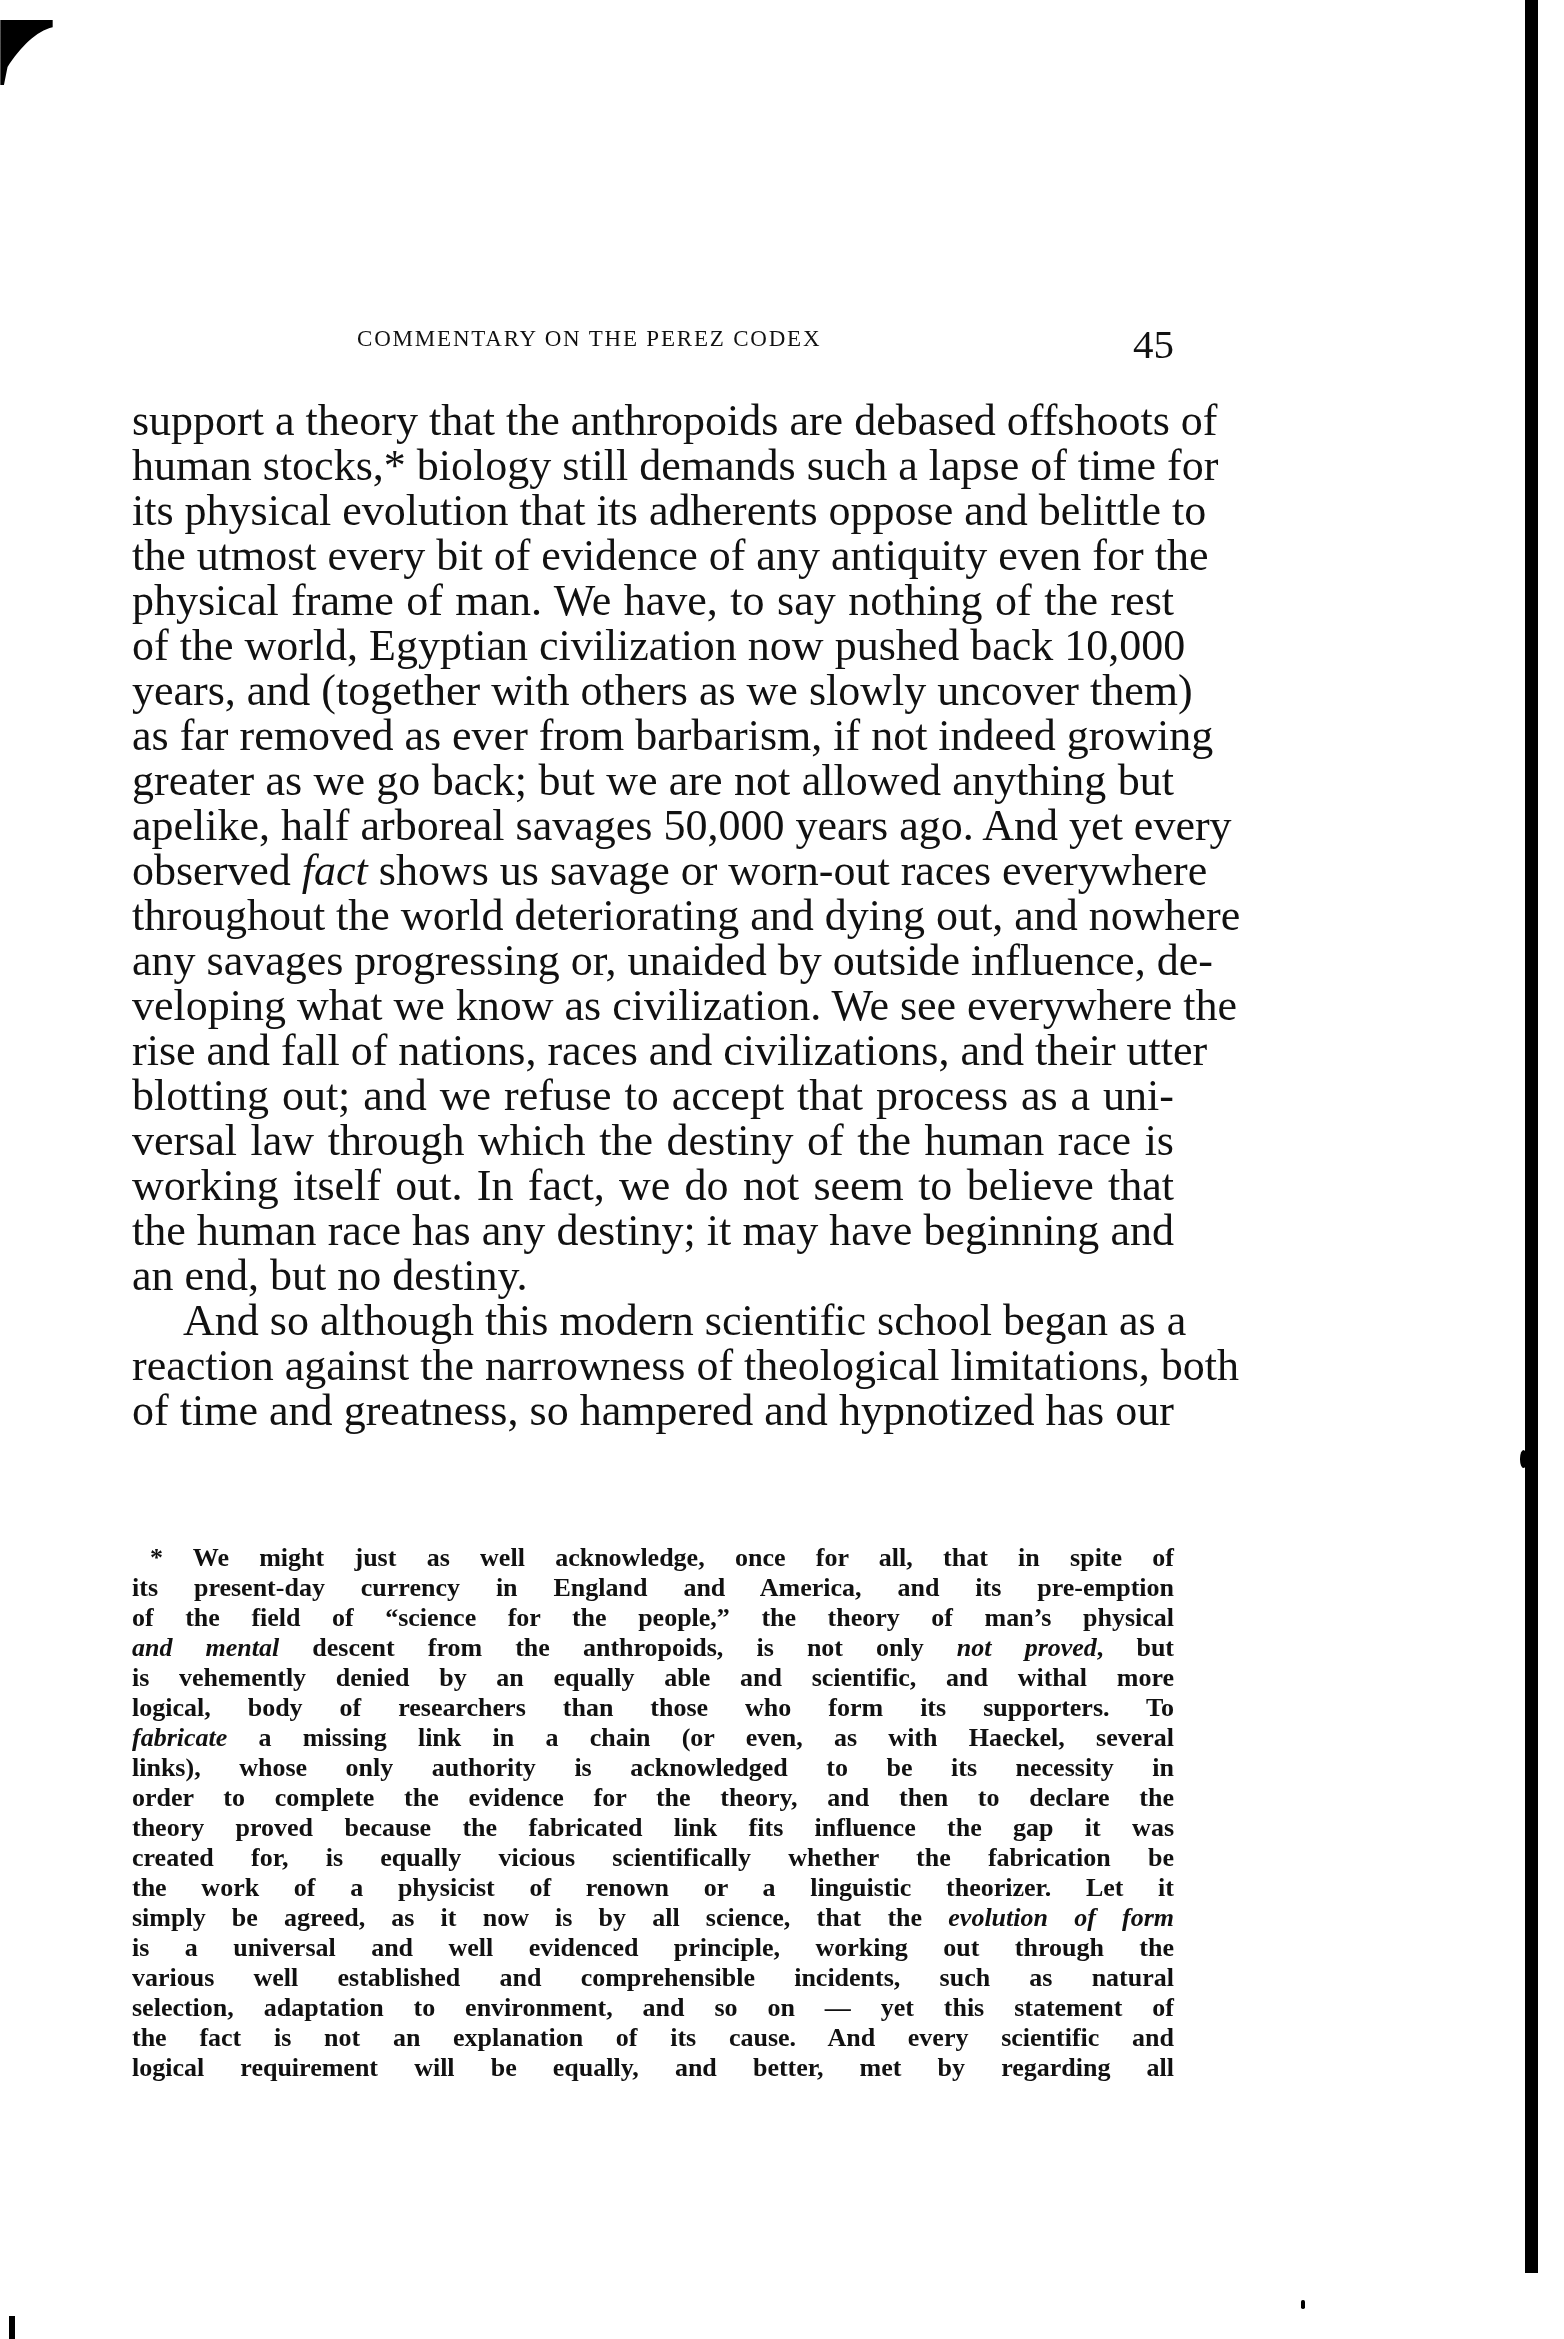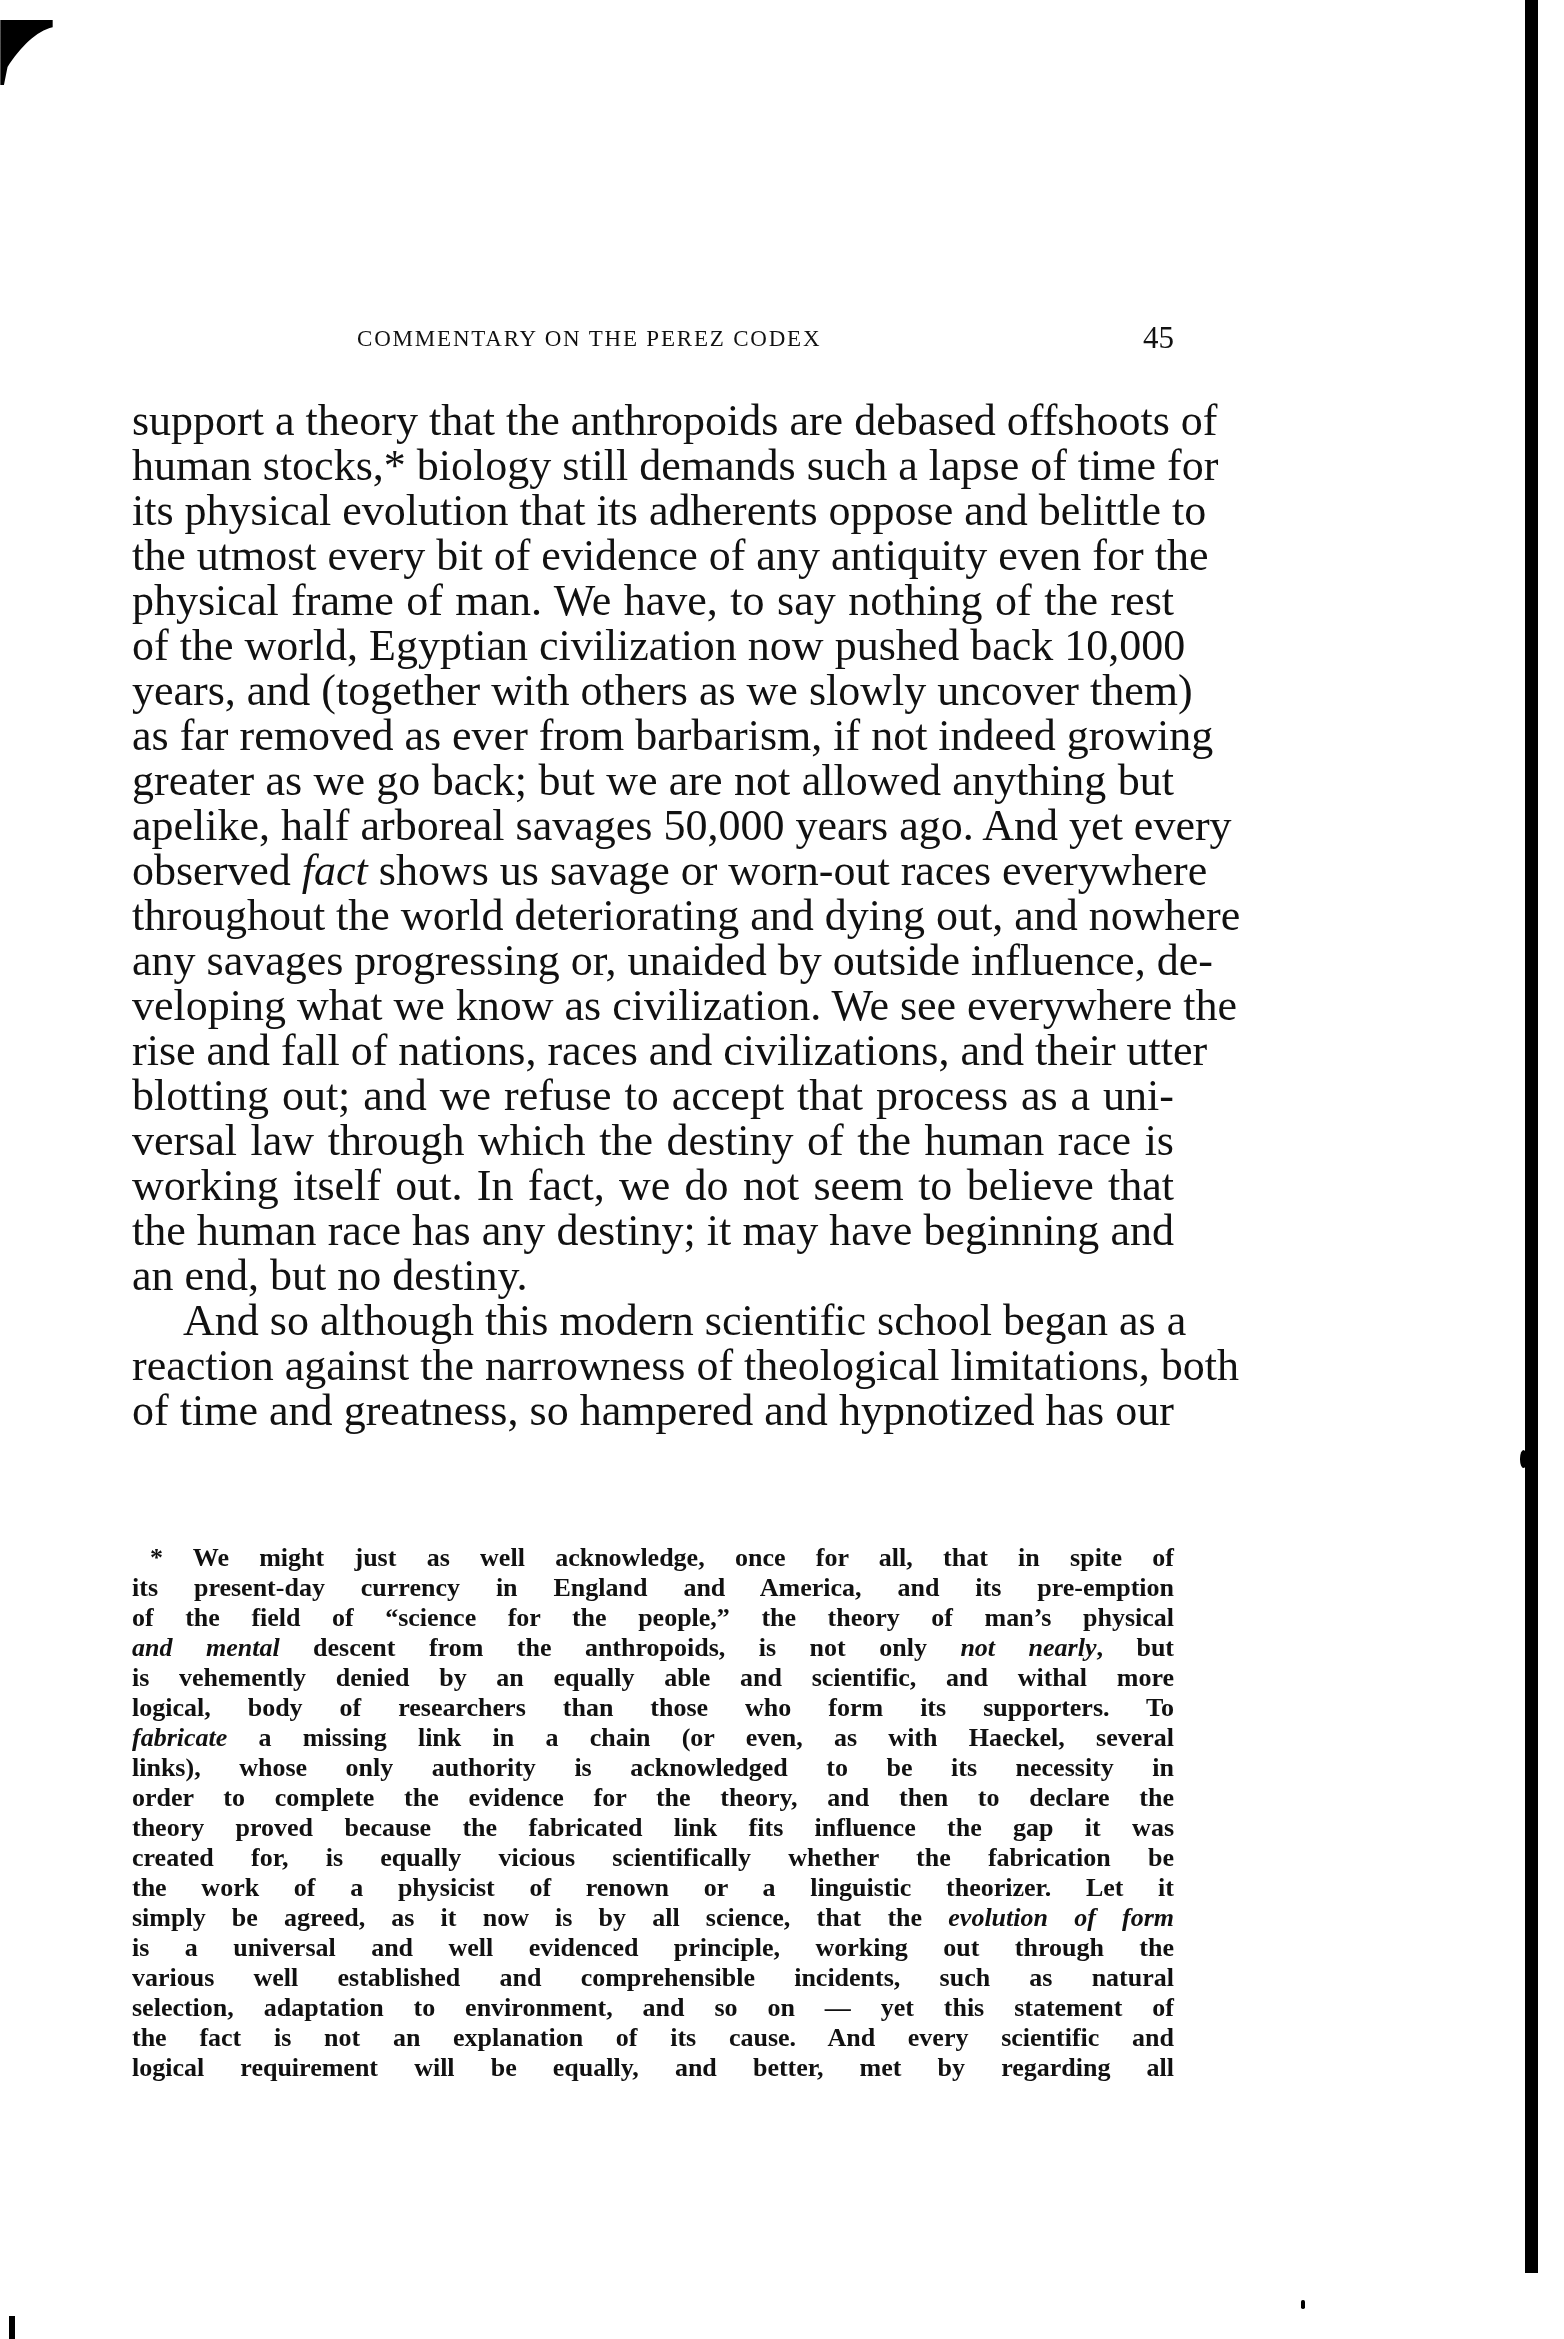--- a/index.html
+++ b/index.html
@@ -71,21 +71,21 @@
     letter-spacing: 1.8px;
     font-variant: small-caps;
     text-transform: uppercase;
     white-space: nowrap;
     text-align: right;
   }
   .page-number {
     position: absolute;
     right: 0;
     top: 0;
-    font-size: 31px;
+    font-size: 41px;
     margin-left: 48px;
   }
 
   
   .body-text {
     position: absolute;
     left: 132px;
     top: 398px;
     width: 1042px;
     font-size: 44px;
@@ -176,21 +176,21 @@
         <span class="line indent">And so although this modern scientific school began as a</span>
         <span class="line">reaction against the narrowness of theological limitations, both</span>
         <span class="line">of time and greatness, so hampered and hypnotized has our</span>
       </div>
     </div>
 
   <div class="footnote" id="footnote">
       <span class="fn-line indent">* We might just as well acknowledge, once for all, that in spite of</span>
       <span class="fn-line">its present-day currency in England and America, and its pre-emption</span>
       <span class="fn-line">of the field of “science for the people,” the theory of man’s physical</span>
-      <span class="fn-line"><em>and mental</em> descent from the anthropoids, is not only <em>not nearly</em>, but</span>
+      <span class="fn-line"><em>and mental</em> descent from the anthropoids, is not only <em>not proved</em>, but</span>
       <span class="fn-line">is vehemently denied by an equally able and scientific, and withal more</span>
       <span class="fn-line">logical, body of researchers than those who form its supporters.  To</span>
       <span class="fn-line"><em>fabricate</em> a missing link in a chain (or even, as with Haeckel, several</span>
       <span class="fn-line">links), whose only authority is acknowledged to be its necessity in</span>
       <span class="fn-line">order to complete the evidence for the theory, and then to declare the</span>
       <span class="fn-line">theory proved because the fabricated link fits influence the gap it was</span>
       <span class="fn-line">created for, is equally vicious scientifically whether the fabrication be</span>
       <span class="fn-line">the work of a physicist of renown or a linguistic theorizer.  Let it</span>
       <span class="fn-line">simply be agreed, as it now is by all science, that the <em>evolution of form</em></span>
       <span class="fn-line">is a universal and well evidenced principle, working out through the</span>

